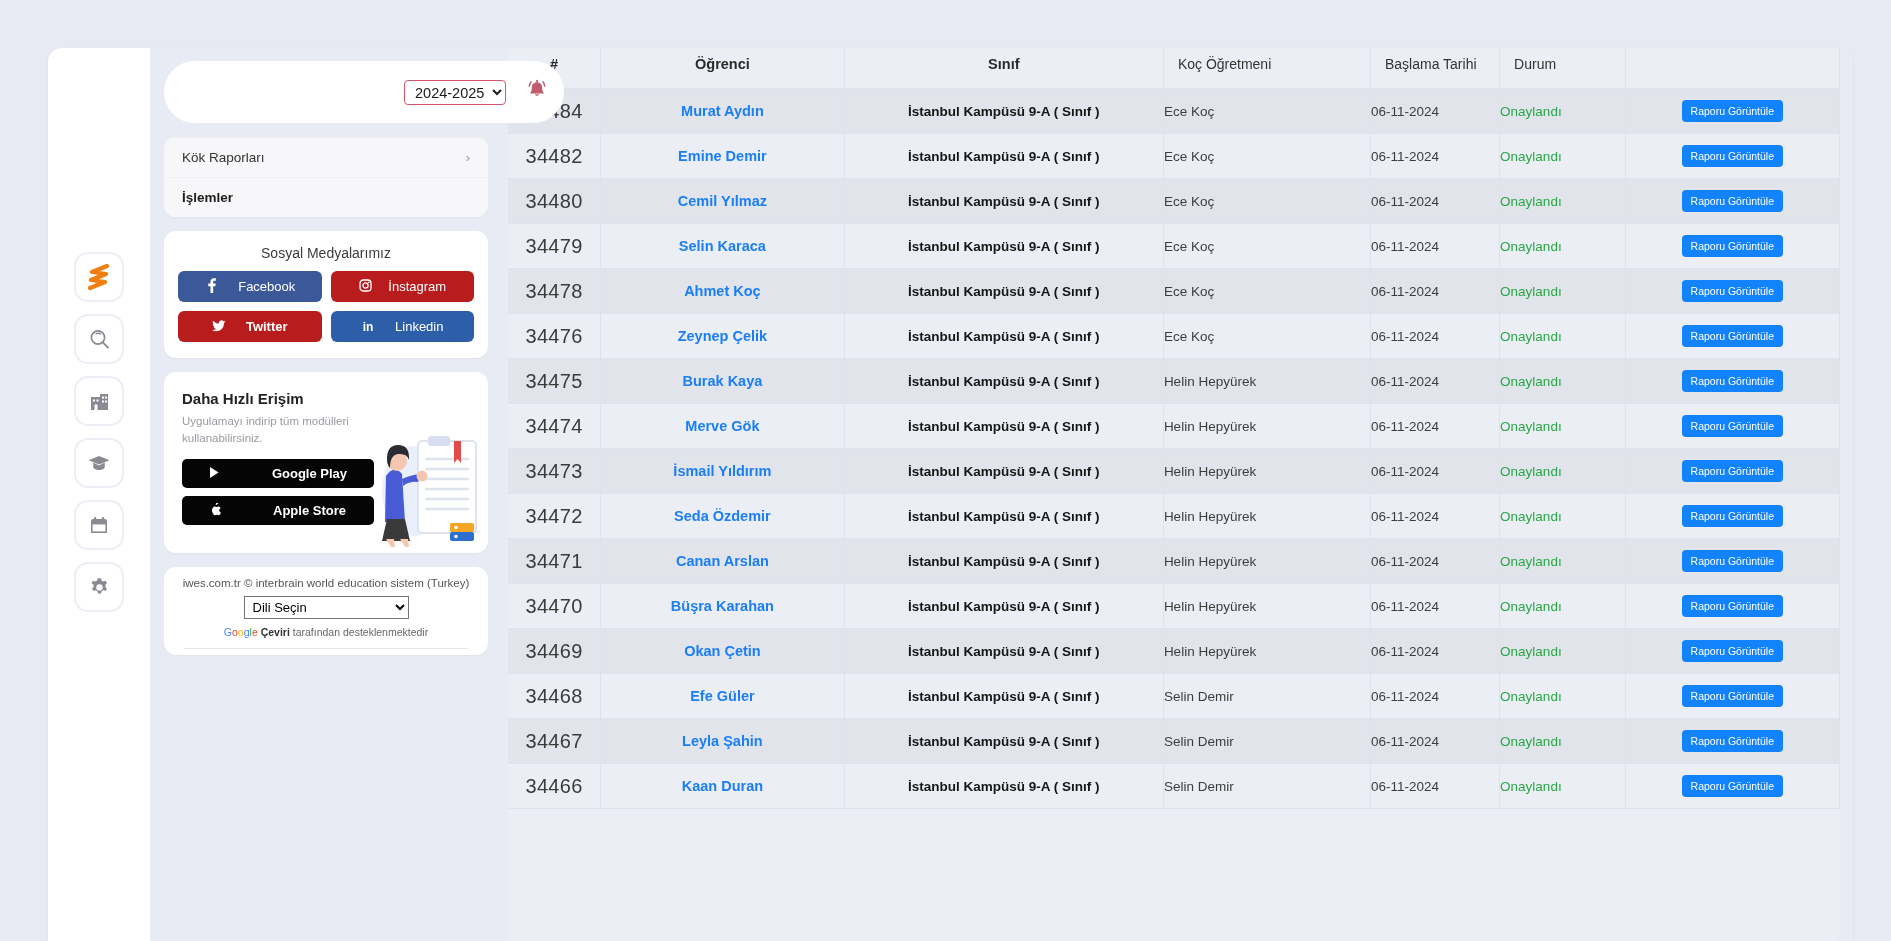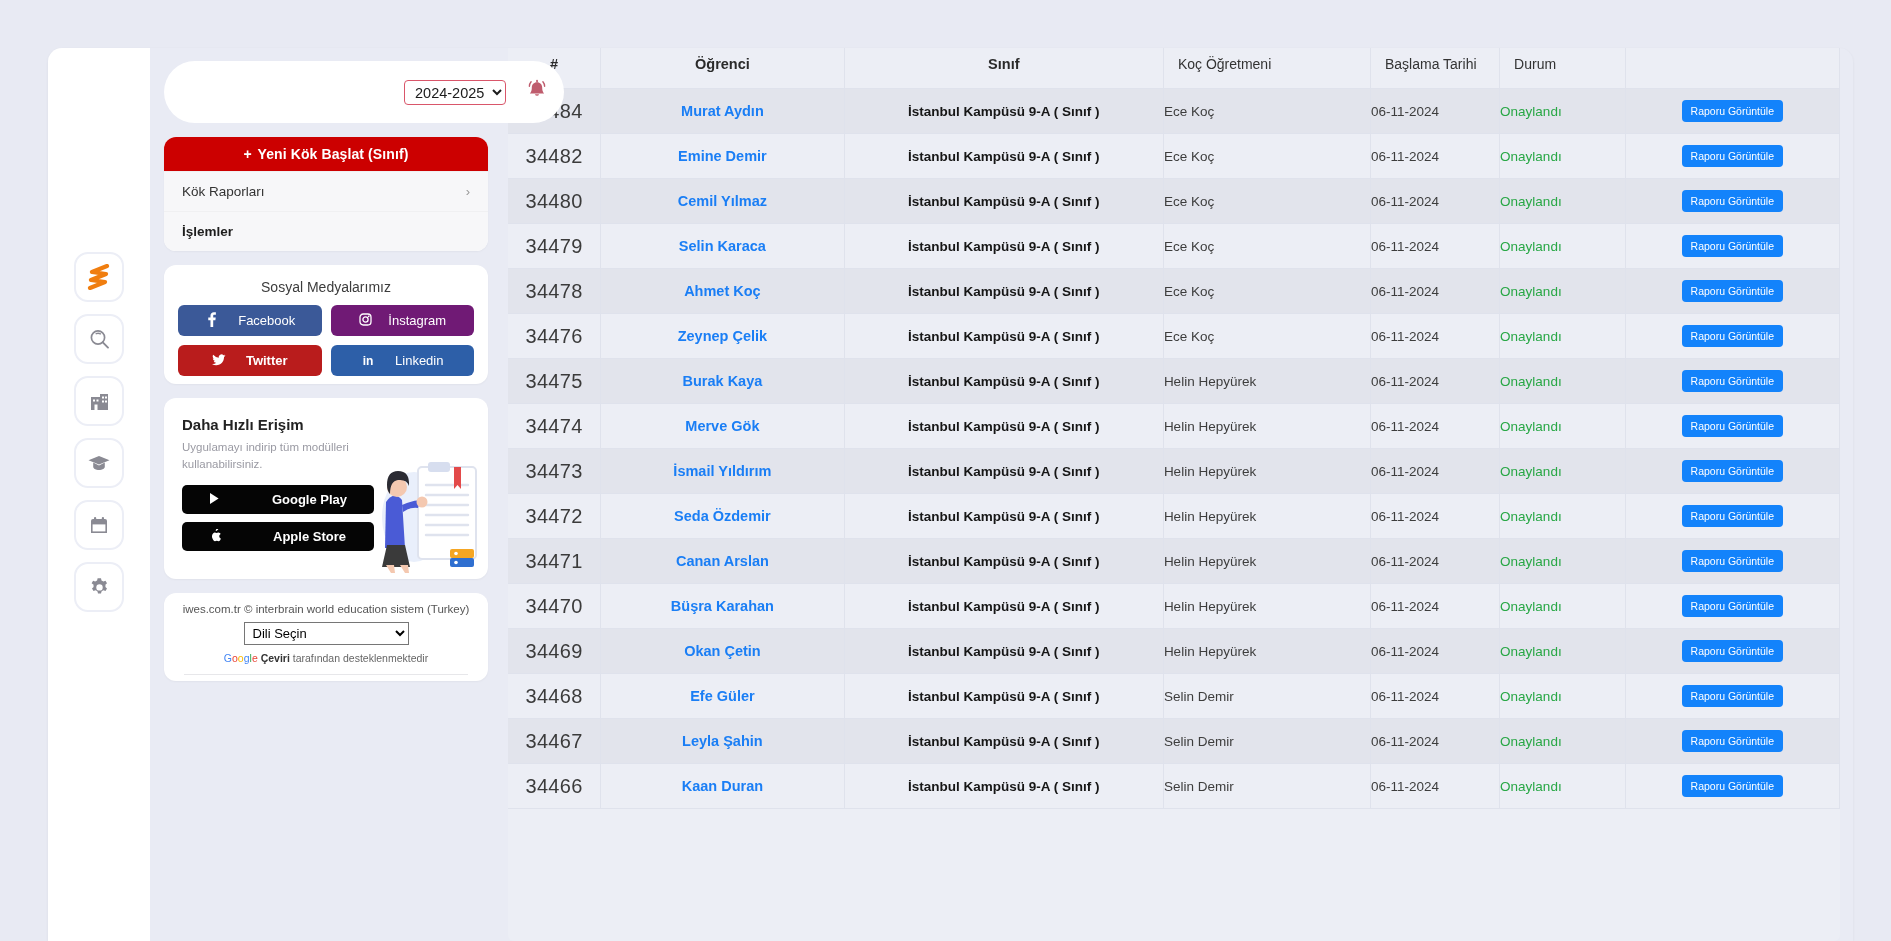--- a/index.html
+++ b/index.html
@@ -111,33 +111,33 @@
   }
   .list-row.head { font-weight: 700; color: #1d1d1d; background: #f7f7f9; }
   .list-row .chev { color: #999; font-size: 13px; }
 
   .soc-title {
     text-align: center; font-size: 14px; color: #3c3c3c;
     padding: 14px 0 10px 0; font-weight: 500;
   }
   .soc-grid {
     display: grid; grid-template-columns: 1fr 1fr;
-    gap: 9px; padding: 0 14px 8px 14px;
+    gap: 9px; padding: 0 14px 16px 14px;
   }
   .soc-btn {
     border-radius: 6px; height: 31px;
     display: flex; align-items: center; justify-content: center;
     gap: 20px;
     color: #fff; font-size: 13px; font-weight: 500;
     cursor: pointer; border: none;
     font-family: "Liberation Sans", sans-serif;
   }
   .soc-btn .glyph { font-size: 14px; width: 14px; text-align: center; }
   .fb { background: #3b5998; }
-  .ig { background: #701a75; gap: 16px; }
+  .ig { background: #b91c1c; gap: 16px; }
   .tw { background: #b91c1c; font-weight: bold; }
   .li { background: #2d5fa8; }
 
   .promo { position: relative; padding: 18px 6px 20px 18px; }
   .promo h3 { font-size: 15px; color: #232323; font-weight: 700; margin-bottom: 6px; }
   .promo p { font-size: 11.5px; color: #9a9aa3; line-height: 1.45; width: 180px; margin-bottom: 13px;}
   .store-btn {
     display: flex; align-items: center; justify-content: center; gap: 52px;
     width: 192px; height: 29px; margin-bottom: 8px;
     background: #050505; color: #fff; border-radius: 5px;
@@ -302,24 +302,20 @@
             <path d="M6.4 10.2 a7.5 7.5 0 0 1 1.7 -4.4" stroke="#bf5c6d" stroke-width="1.4" fill="none" stroke-linecap="round"></path>
             <path d="M21.6 10.2 a7.5 7.5 0 0 0 -1.7 -4.4" stroke="#bf5c6d" stroke-width="1.4" fill="none" stroke-linecap="round"></path>
           </svg>
         </span>
       </span>
     </div>
 
     <div class="card-stack">
 
       <div class="panel">
-        <button class="btn-new">
-          <span class="plus">+</span>
-          <span>Yeni Kök Başlat (Sınıf)</span>
-        </button>
         <div class="list-row">
           <span>Kök Raporları</span>
           <span class="chev">›</span>
         </div>
         <div class="list-row head">
           <span>İşlemler</span>
         </div>
       </div>
 
       <div class="panel">

